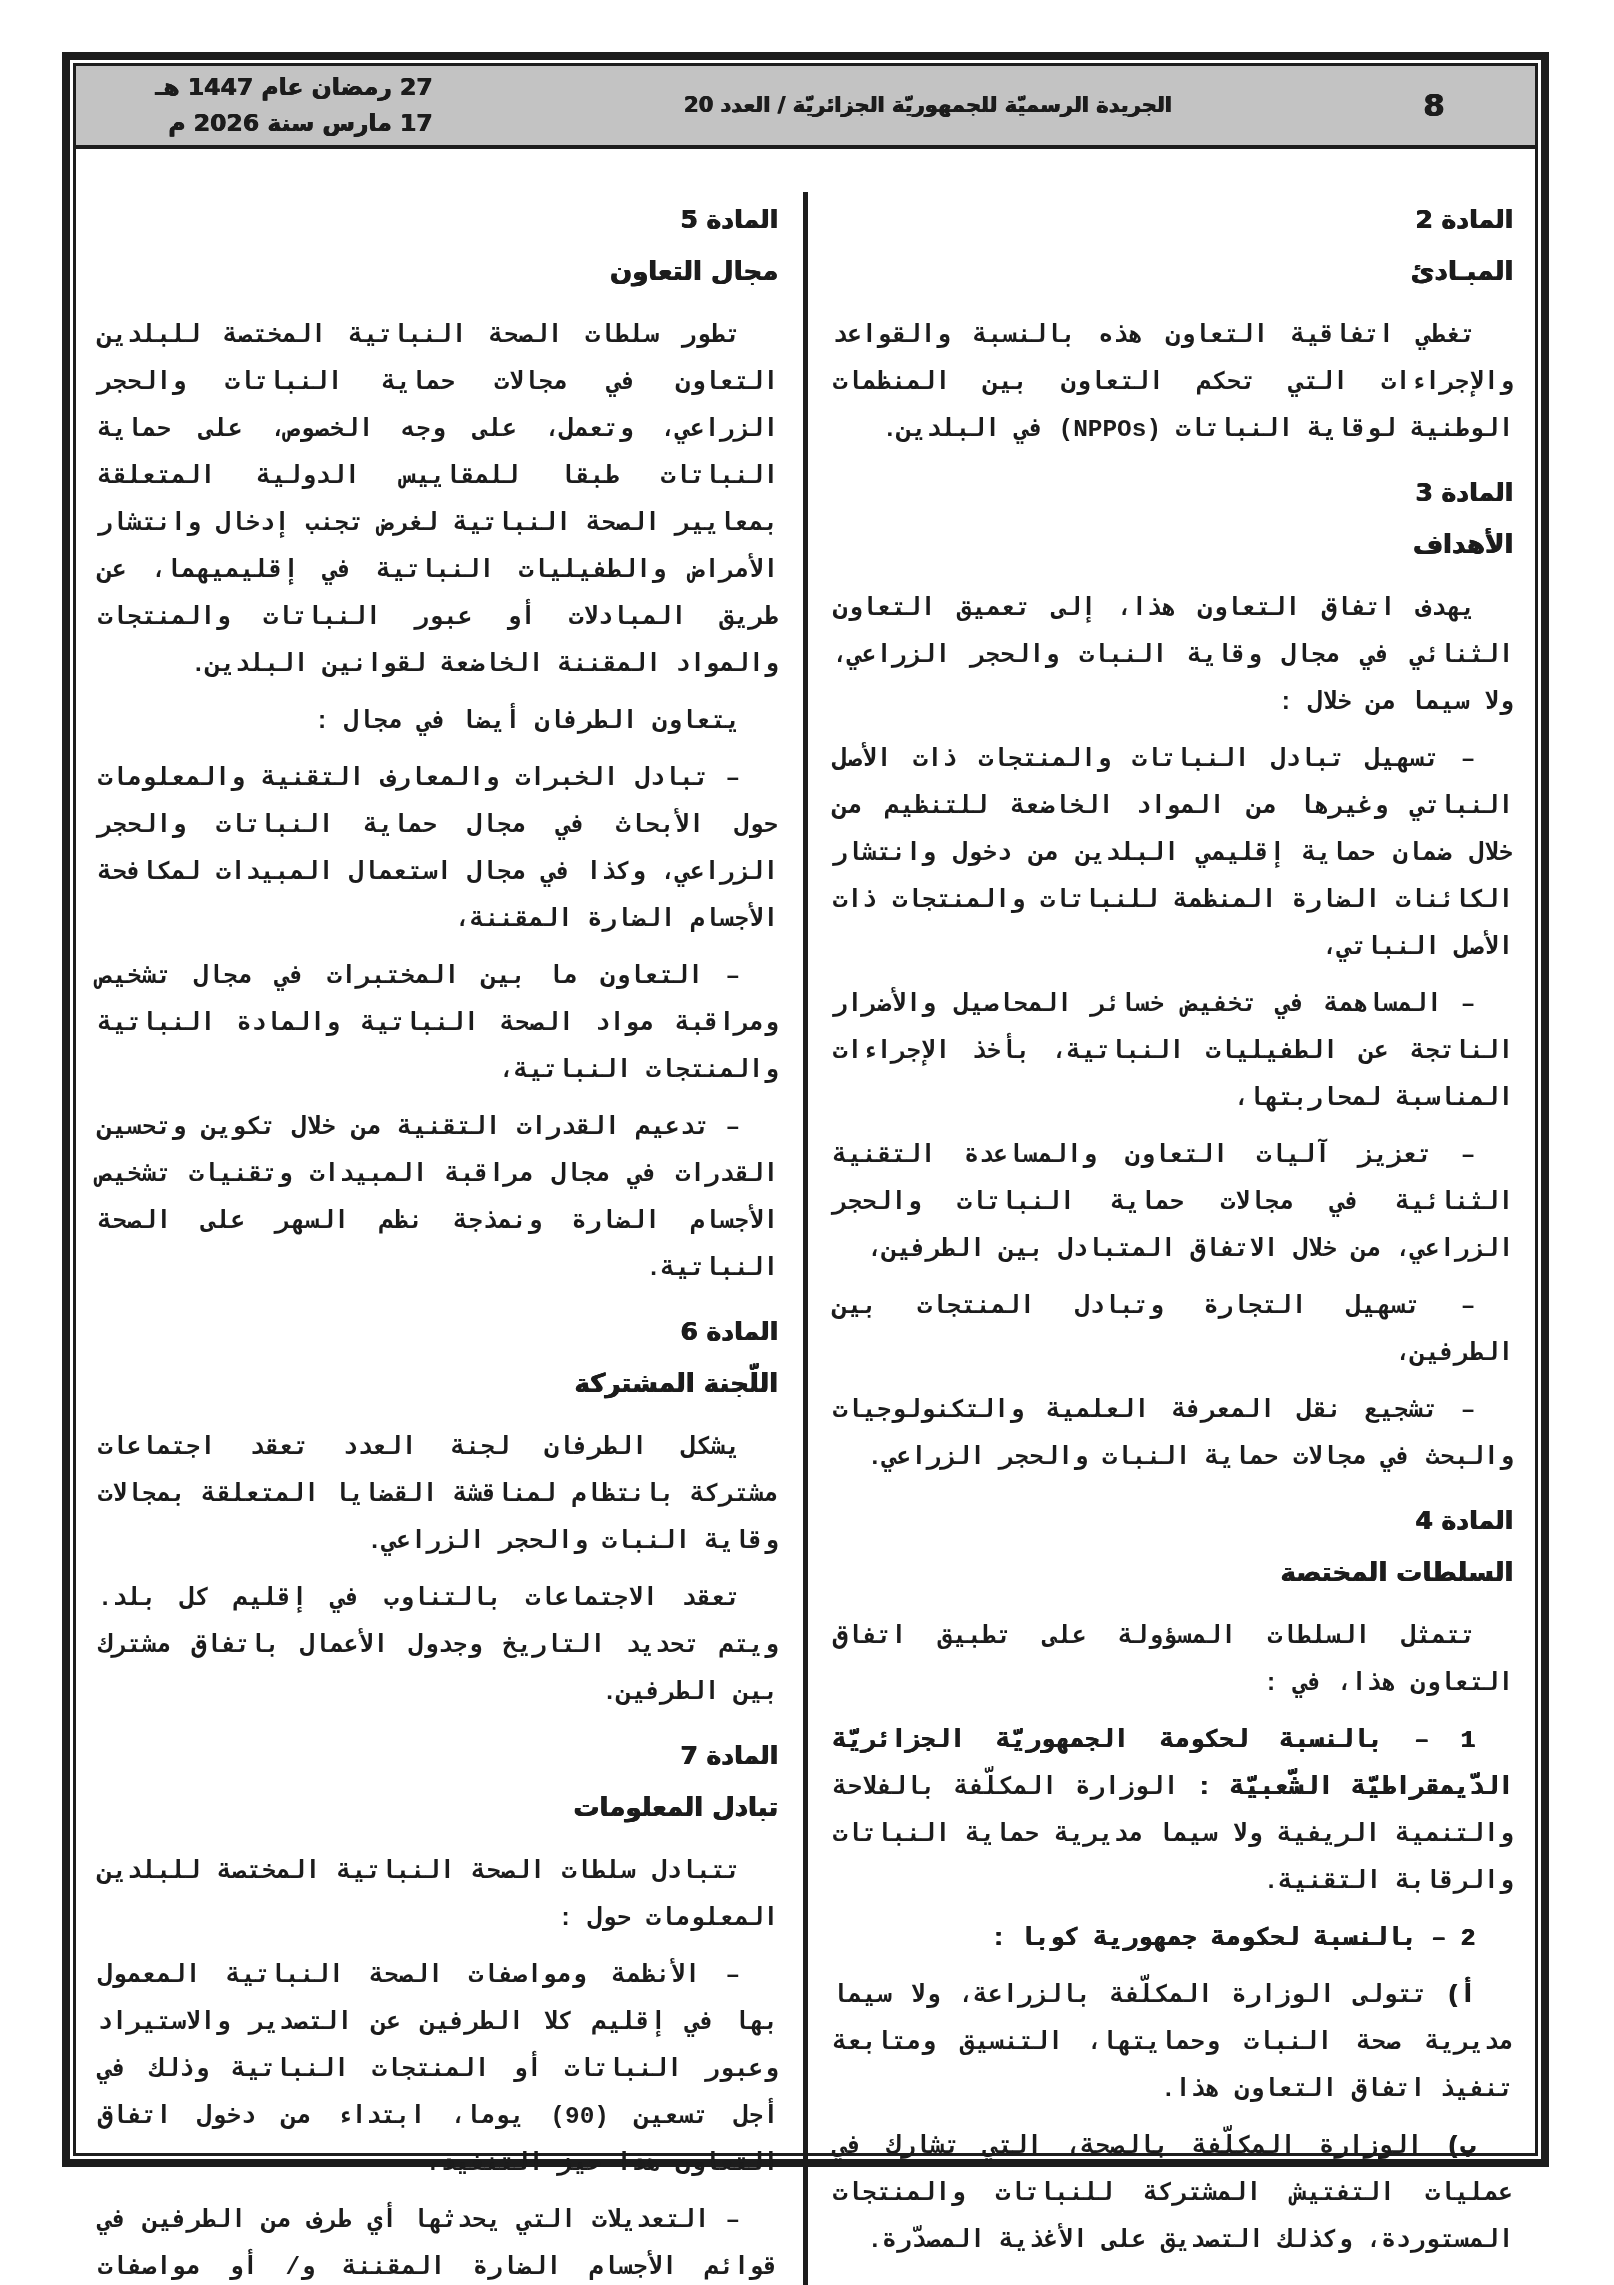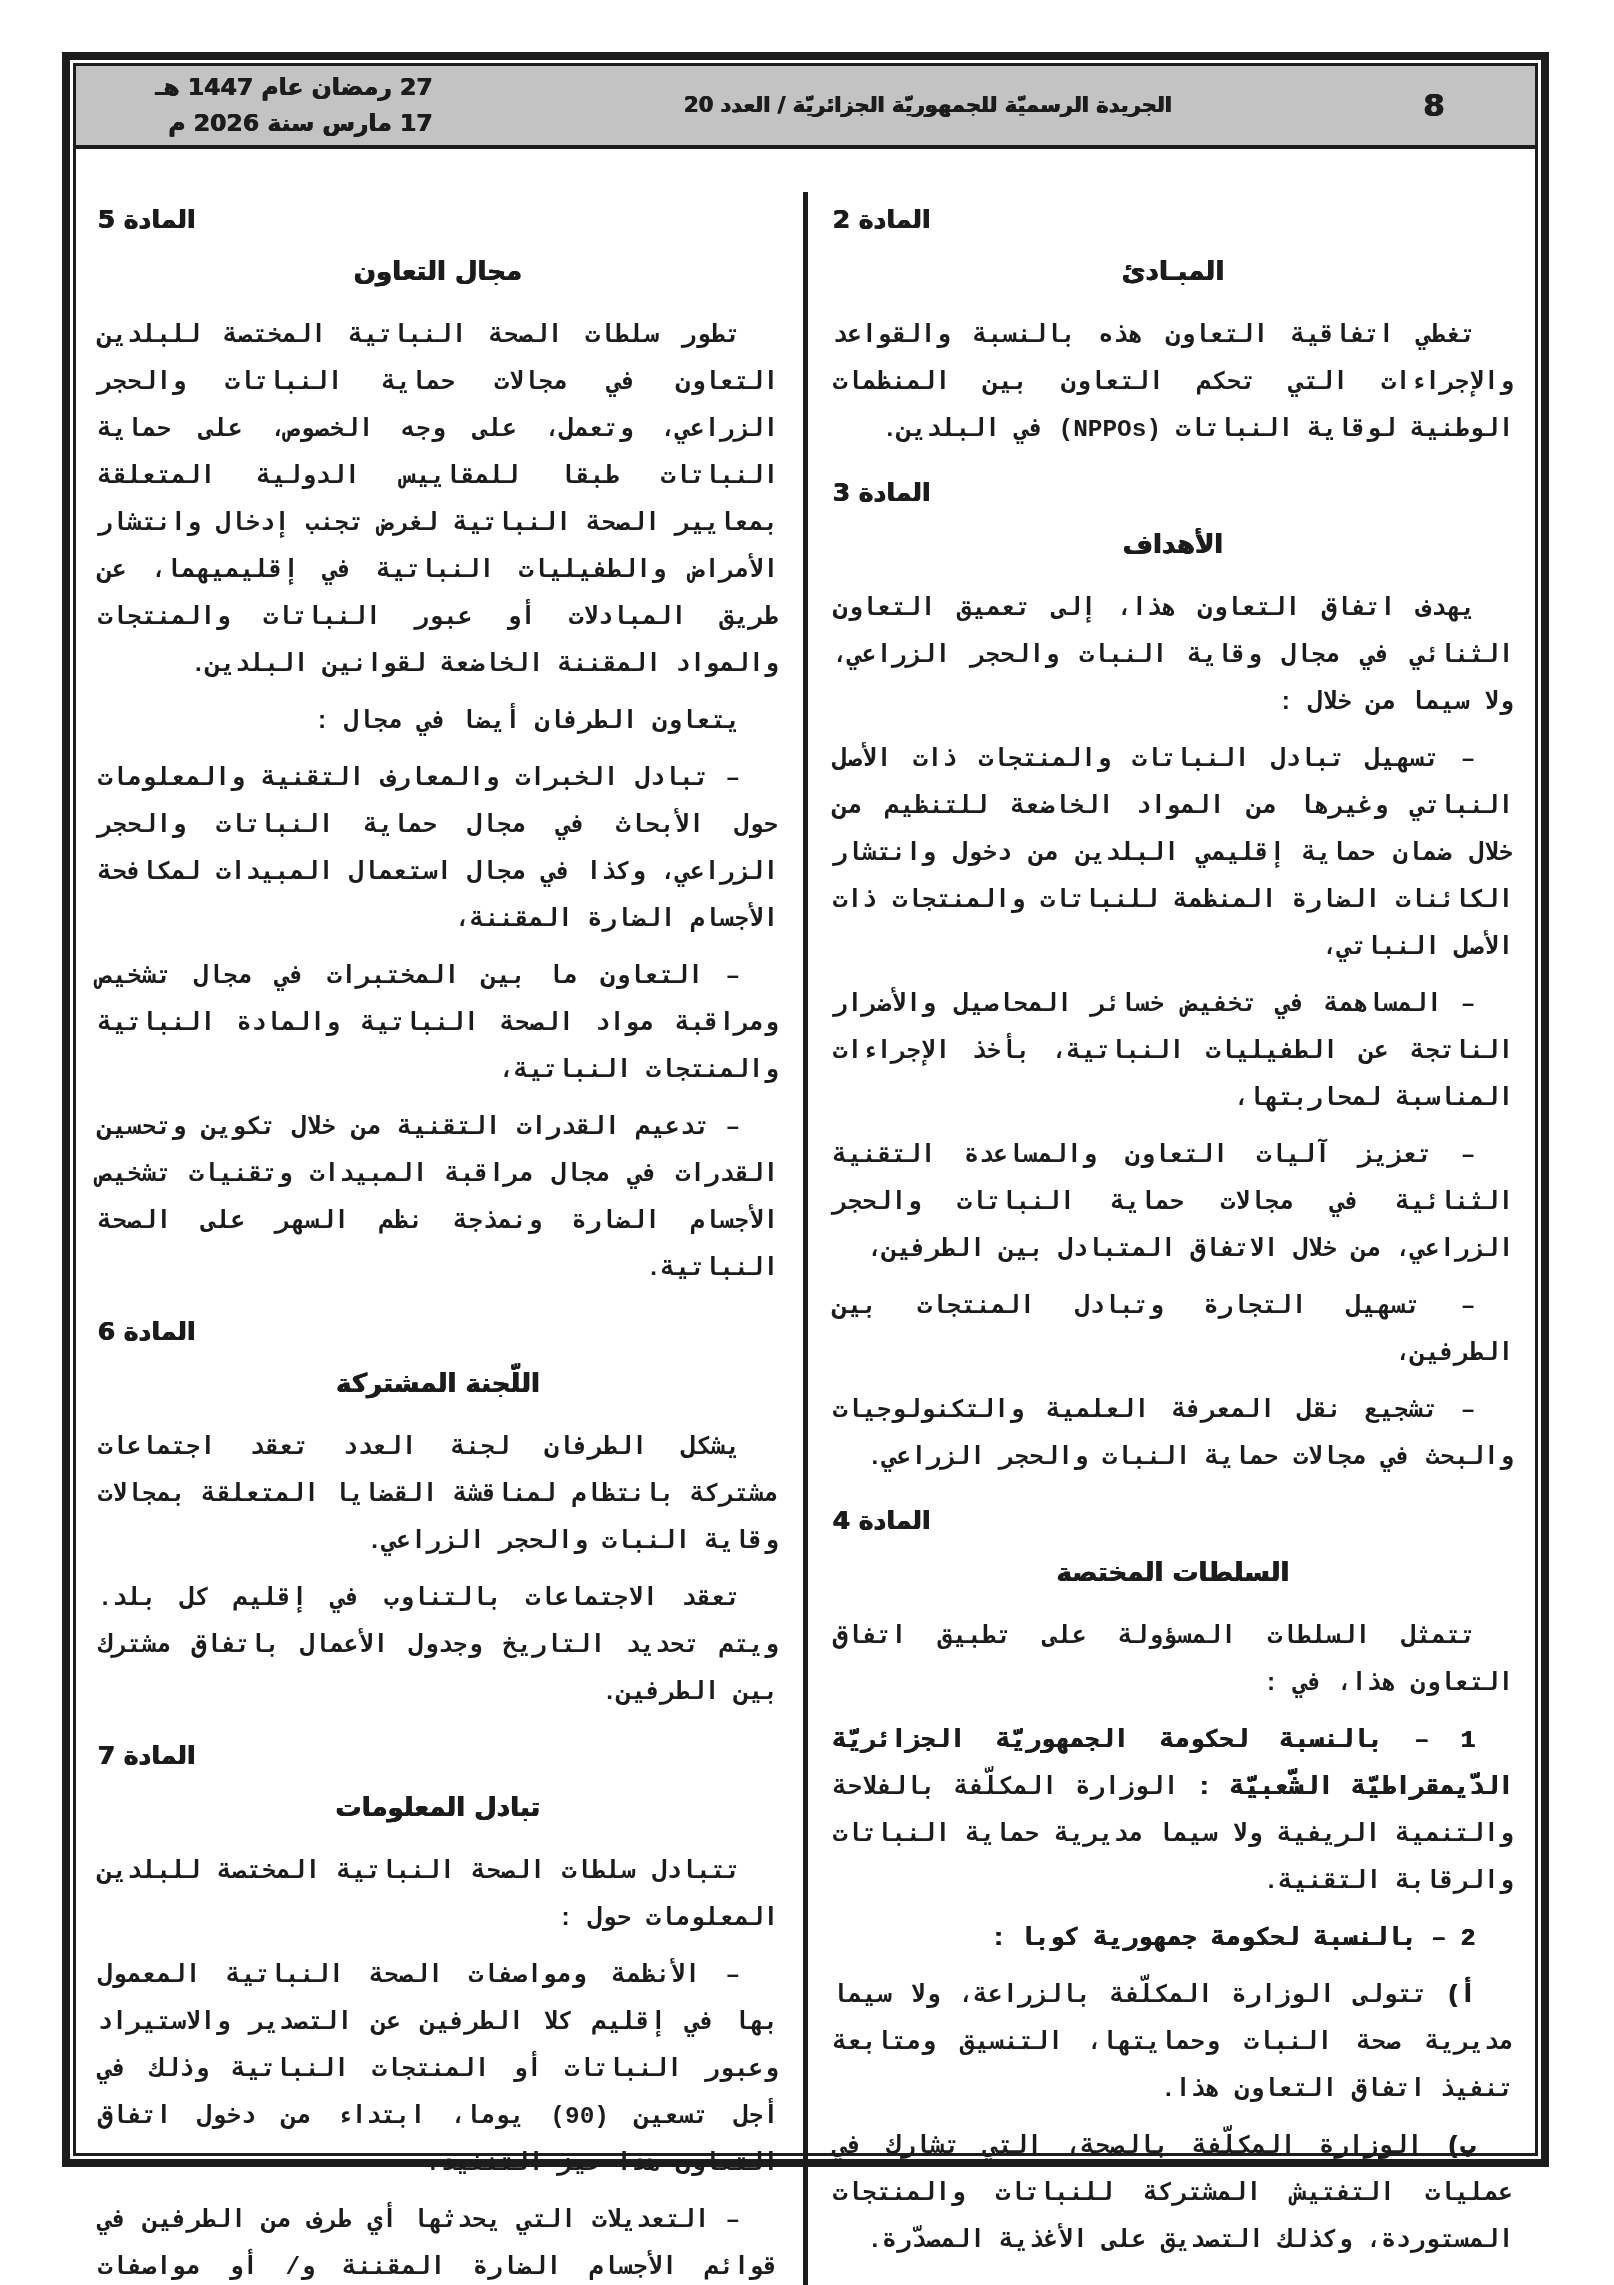--- a/index.html
+++ b/index.html
@@ -53,26 +53,26 @@
   .col{
     flex:1;padding-top:31px;
     font-size:24.4px;line-height:47px;font-weight:700;
     text-align:justify;
   }
   .divider{
     width:4.5px;background:#1d1d1d;
     margin:43px 25px 25px 25px;
   }
   .art-num{
-    text-align:left;font-size:25px;
+    text-align:right;font-size:25px;
     margin:16.3px 0 5.4px 0;
     text-shadow:0.5px 0 0 currentColor,-0.5px 0 0 currentColor;
   }
   .art-title{
-    text-align:center;font-size:26px;
+    font-size:26px;
     margin:5.4px 0 16.3px 0;
     text-shadow:0.5px 0 0 currentColor,-0.5px 0 0 currentColor;
   }
   .para{
     margin:0 0 10px 0;
     text-indent:38px;
     font-family:Liberation Mono, monospace;
   }
   .bold{
     text-shadow:0.5px 0 0 currentColor,-0.5px 0 0 currentColor;

